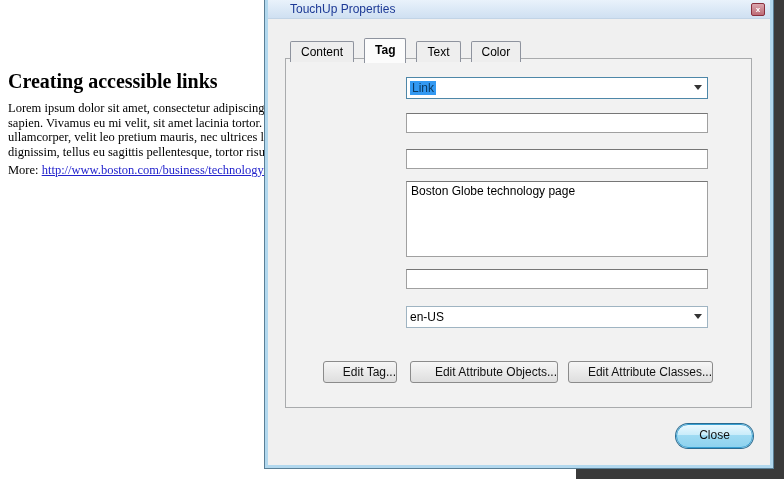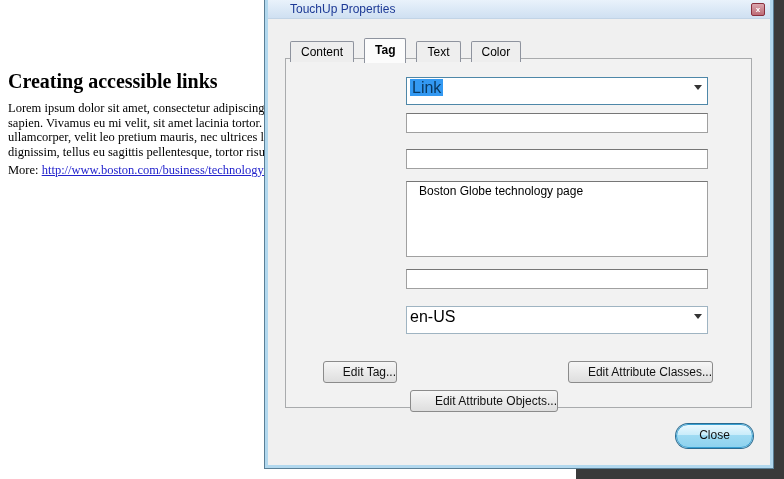--- a/index.html
+++ b/index.html
@@ -68,28 +68,28 @@
   
   .flabel{
     position:absolute; left:20px; width:112px; text-align:right;
     font-size:12px; color:#000;
   }
   
   .field{
     position:absolute; left:138px; width:302px; box-sizing:border-box;
     background:#fff; border:1px solid #a0a0a0; border-top-color:#767676;
     font-size:12px; font-family:"Liberation Sans", sans-serif; color:#000;
-    padding:2px 12px; z-index:2;
+    padding:2px 4px; z-index:2;
   }
   input.field{height:20px;}
   textarea.field{height:76px; resize:none; overflow:auto; line-height:14px;}
   .combo{
-    position:absolute; left:138px; width:302px; height:28px; box-sizing:border-box;
+    position:absolute; left:138px; width:302px; height:22px; box-sizing:border-box;
     background:#fff; border:1px solid #9fb4c2; z-index:2; cursor:pointer;
-    font-size:16px; line-height:20px; padding-left:3px;
+    font-size:12px; line-height:20px; padding-left:3px;
   }
   .combo.focused{border-color:#4e87a8;}
   .combo .sel{background:#3399f2; color:#0a3a63; padding:0 2px;}
   .combo .arrow{
     position:absolute; right:5px; top:7px; width:0; height:0;
     border-left:4px solid transparent; border-right:4px solid transparent;
     border-top:5px solid #333;
   }
   
   .btn{
@@ -159,20 +159,20 @@
       <div class="flabel" style="top:255px;">ID:</div>
       <input class="field" style="top: 250px;" value="">
 
       <div class="flabel" style="top:292px;">Language:</div>
       <div class="combo" style="top:287px;">
         <span>en-US</span>
         <span class="arrow"></span>
       </div>
 
       <div class="btn" style="left:55px; top:342px; width:74px;">Edit Tag...</div>
-      <div class="btn" style="left:142px; top:342px; width:148px;margin-top:29px;">Edit Attribute Objects...</div>
+      <div class="btn" style="left:142px; top:342px; width:148px;">Edit Attribute Objects...</div>
       <div class="btn" style="left:300px; top:342px; width:145px;">Edit Attribute Classes...</div>
 
       <div class="close-action">Close</div>
 
     </div>
   </div>
 </div>
 
 </body></html>

